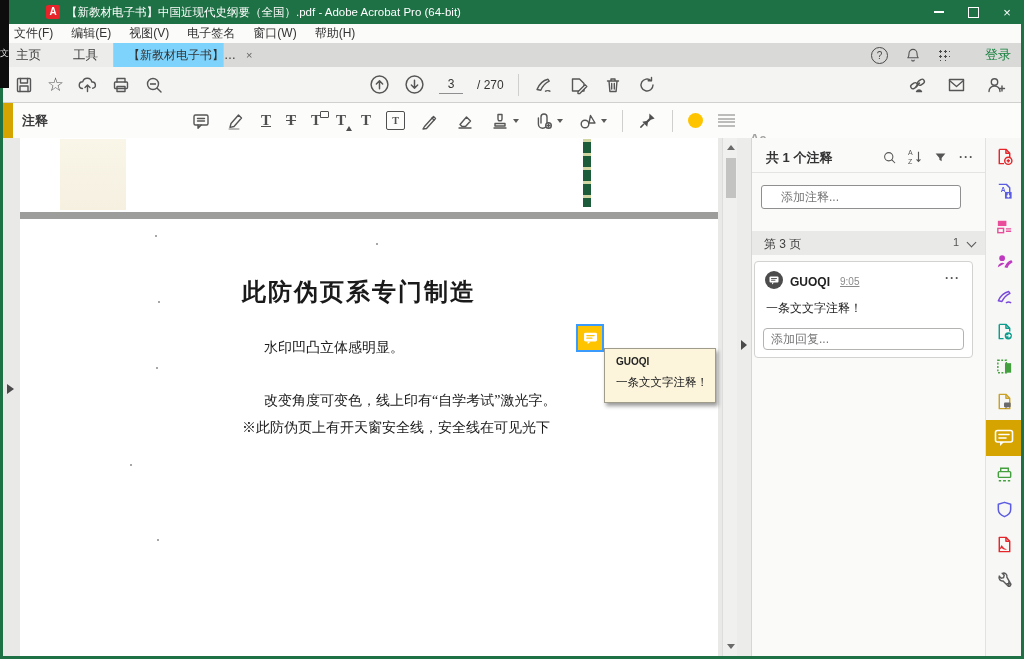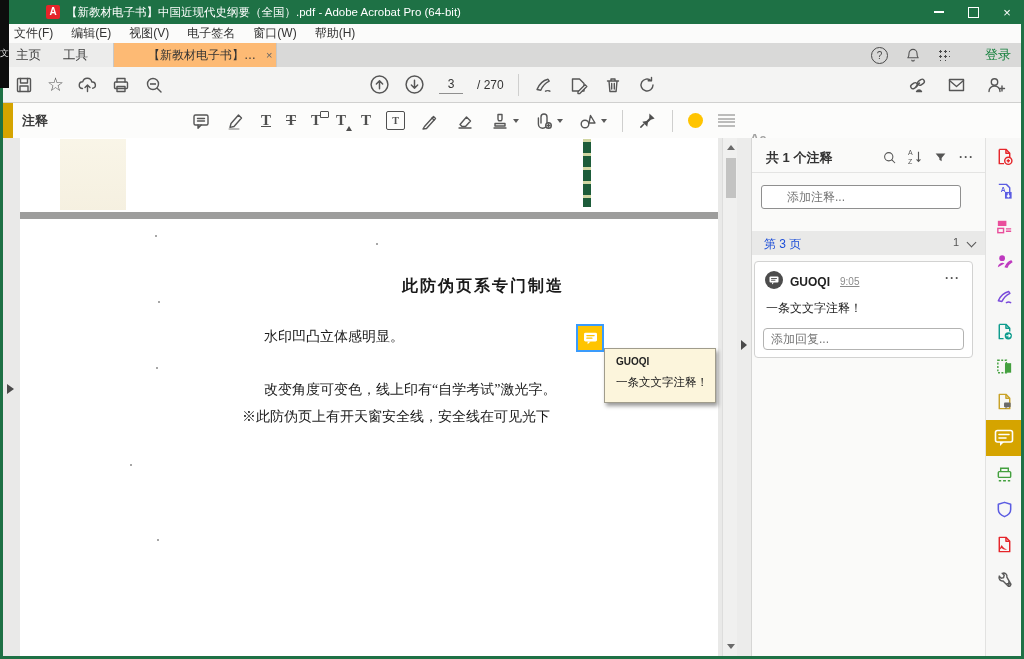--- a/index.html
+++ b/index.html
@@ -18,23 +18,23 @@
   .minbar{width:10px;height:1.5px;background:#fff;}
   .maxbox{width:9px;height:9px;border:1.3px solid #fff;}
   .closex{font-size:13px;line-height:1;}
 
   
   .menubar{left:3px;top:24px;width:1018px;height:19px;background:#fbfbfa;display:flex;align-items:center;gap:18px;padding-left:11px;box-sizing:border-box;}
   .menu-item{font-size:12px;color:#333;white-space:nowrap;}
 
   
   .tabbar{left:3px;top:43px;width:1018px;height:24px;background:#d9d9d8;}
-  .tabbar-left{left:0;top:0;width:110px;height:24px;background:#ececeb;display:flex;gap:22px;align-items:center;padding-left:13px;box-sizing:border-box;}
+  .tabbar-left{left:0;top:0;width:110px;height:24px;background:#ececeb;display:flex;gap:32px;align-items:center;padding-left:13px;box-sizing:border-box;}
   .tab-label{font-size:12.5px;color:#3c3c3c;}
-  .doctab{left:110px;top:0;width:164px;height:24px;background:#fdba74;border-left:1px solid #c8c8c7;border-right:1px solid #c8c8c7;box-sizing:border-box;display:flex;align-items:center;padding-left:20px;}
+  .doctab{left:110px;top:0;width:111px;height:24px;background:#7dd3fc;border-left:1px solid #c8c8c7;border-right:1px solid #c8c8c7;box-sizing:border-box;display:flex;align-items:center;}
   .doctab-label{font-size:12px;color:#333;margin-left:14px;white-space:nowrap;}
   .doctab-x{font-size:11px;color:#666;margin-left:10px;}
   .tabbar-right{right:10px;top:0;height:24px;display:flex;align-items:center;gap:17px;}
   .helpcirc{width:15px;height:15px;border:1.3px solid #4a4a4a;border-radius:50%;font-size:10px;color:#4a4a4a;display:flex;align-items:center;justify-content:center;}
   .griddots{width:12px;height:12px;background:
      radial-gradient(circle 1.3px, #4a4a4a 1.2px, transparent 1.3px) 0 0/5px 5px;}
   .login{font-size:13px;color:#15803d;margin-left:18px;}
 
   
   .toolbar{left:3px;top:67px;width:1018px;height:35px;background:#f4f4f3;border-bottom:1px solid #d0d0cf;}
@@ -71,21 +71,21 @@
   
   .canvas{left:3px;top:138px;width:719px;height:518px;background:#e9e9e8;}
   .navarrow{left:7px;top:384px;width:0;height:0;border-top:5px solid transparent;border-bottom:5px solid transparent;border-left:7px solid #4a4a4a;}
   .page-prev{left:20px;top:138px;width:698px;height:74px;background:#fff;}
   .smudge{left:40px;top:1px;width:66px;height:71px;background:linear-gradient(180deg,#f7f2e0,#f2ebd6);opacity:.75;}
   .secstrip{left:563px;top:1px;width:8px;height:68px;background:#1d5c3a;
             background-image:repeating-linear-gradient(180deg,rgba(240,235,180,.85) 0 3px,transparent 3px 14px);}
   .pagediv{left:20px;top:212px;width:698px;height:7px;background:#9d9d9c;}
   .page-main{left:20px;top:219px;width:698px;height:437px;background:#fff;}
   .docblock{left:222px;top:57px;width:322px;font-family:"Liberation Serif","DejaVu Serif",serif;color:#1a1a1a;}
-  .doctitle{font-size:16px;font-weight:bold;letter-spacing:2px;text-align:right;margin-bottom:13px;white-space:nowrap;}
+  .doctitle{font-size:24px;font-weight:bold;letter-spacing:2px;text-align:left;margin-bottom:13px;white-space:nowrap;}
   .docline{font-size:14px;line-height:27px;white-space:nowrap;}
   .docline.indent{padding-left:22px;margin-top:26px;}
   .speck{position:absolute;width:2px;height:2px;background:#8a8a8a;border-radius:50%;}
 
   .stickynote{left:576px;top:324px;width:24px;height:24px;border:2px solid #3A9BFC;background:#FFC400;
               display:flex;align-items:center;justify-content:center;}
   .notepopup{left:604px;top:348px;width:110px;height:53px;background:#FCF5DC;border:1px solid #a09c8c;
              box-shadow:2px 3px 4px rgba(0,0,0,.4);}
   .np-author{position:absolute;left:11px;top:7px;font-size:10px;font-weight:bold;color:#222;}
   .np-text{position:absolute;left:11px;top:26px;font-size:11.5px;color:#222;white-space:nowrap;}
@@ -99,23 +99,23 @@
   .splitter{left:737px;top:138px;width:14px;height:518px;background:#ececeb;}
   .split-arrow{left:4px;top:202px;width:0;height:0;border-top:5px solid transparent;border-bottom:5px solid transparent;border-left:6px solid #4a4a4a;}
 
   
   .panel{left:751px;top:138px;width:234px;height:518px;background:#fafaf9;border-left:1px solid #d6d6d5;box-sizing:border-box;}
   .panel-header{position:absolute;left:14px;top:11px;font-size:13px;font-weight:600;color:#323232;}
   .panel-hicons{position:absolute;right:11px;top:11px;display:flex;gap:11px;align-items:center;}
   .moredots{font-size:12px;font-weight:bold;color:#555;letter-spacing:1px;line-height:1;}
   .panel-div{position:absolute;left:0;top:34px;width:100%;height:1px;background:#e4e4e3;}
   .addinput{position:absolute;left:9px;top:47px;width:200px;height:24px;border:1px solid #8f8f8f;border-radius:3px;
-            background:#fff;font-size:12px;color:#333;padding:0 25px;box-sizing:border-box;font-family:inherit;}
+            background:#fff;font-size:12px;color:#333;padding:0 19px;box-sizing:border-box;font-family:inherit;}
   .section{position:absolute;left:0;top:93px;width:100%;height:24px;background:#e9e9e8;}
-  .sec-label{position:absolute;left:12px;top:5px;font-size:12px;color:#1d4ed8;}
+  .sec-label{position:absolute;left:12px;top:5px;font-size:12px;color:#404040;}
   .sec-count{position:absolute;right:26px;top:5px;font-size:11px;color:#555;}
   .chev{position:absolute;right:10px;top:8px;width:6px;height:6px;border-right:1.4px solid #555;border-bottom:1.4px solid #555;transform:rotate(45deg);}
   .card{position:absolute;left:2px;top:123px;width:219px;height:97px;background:#fff;border:1px solid #d2d2d1;border-radius:4px;box-sizing:border-box;}
   .avatar{position:absolute;left:10px;top:9px;width:18px;height:18px;border-radius:50%;background:#4c4c4c;display:flex;align-items:center;justify-content:center;}
   .c-author{position:absolute;left:35px;top:13px;font-size:12px;font-weight:bold;color:#222;}
   .c-time{position:absolute;left:85px;top:14px;font-size:10px;color:#8a8a8a;text-decoration:underline;}
   .c-dots{position:absolute;right:12px;top:10px;}
   .c-text{position:absolute;left:11px;top:38px;font-size:12px;color:#222;}
   .replyinput{position:absolute;left:8px;top:66px;width:201px;height:22px;border:1px solid #b3b3b2;border-radius:4px;
               background:#fff;font-size:12px;color:#333;padding:0 7px;box-sizing:border-box;font-family:inherit;}

